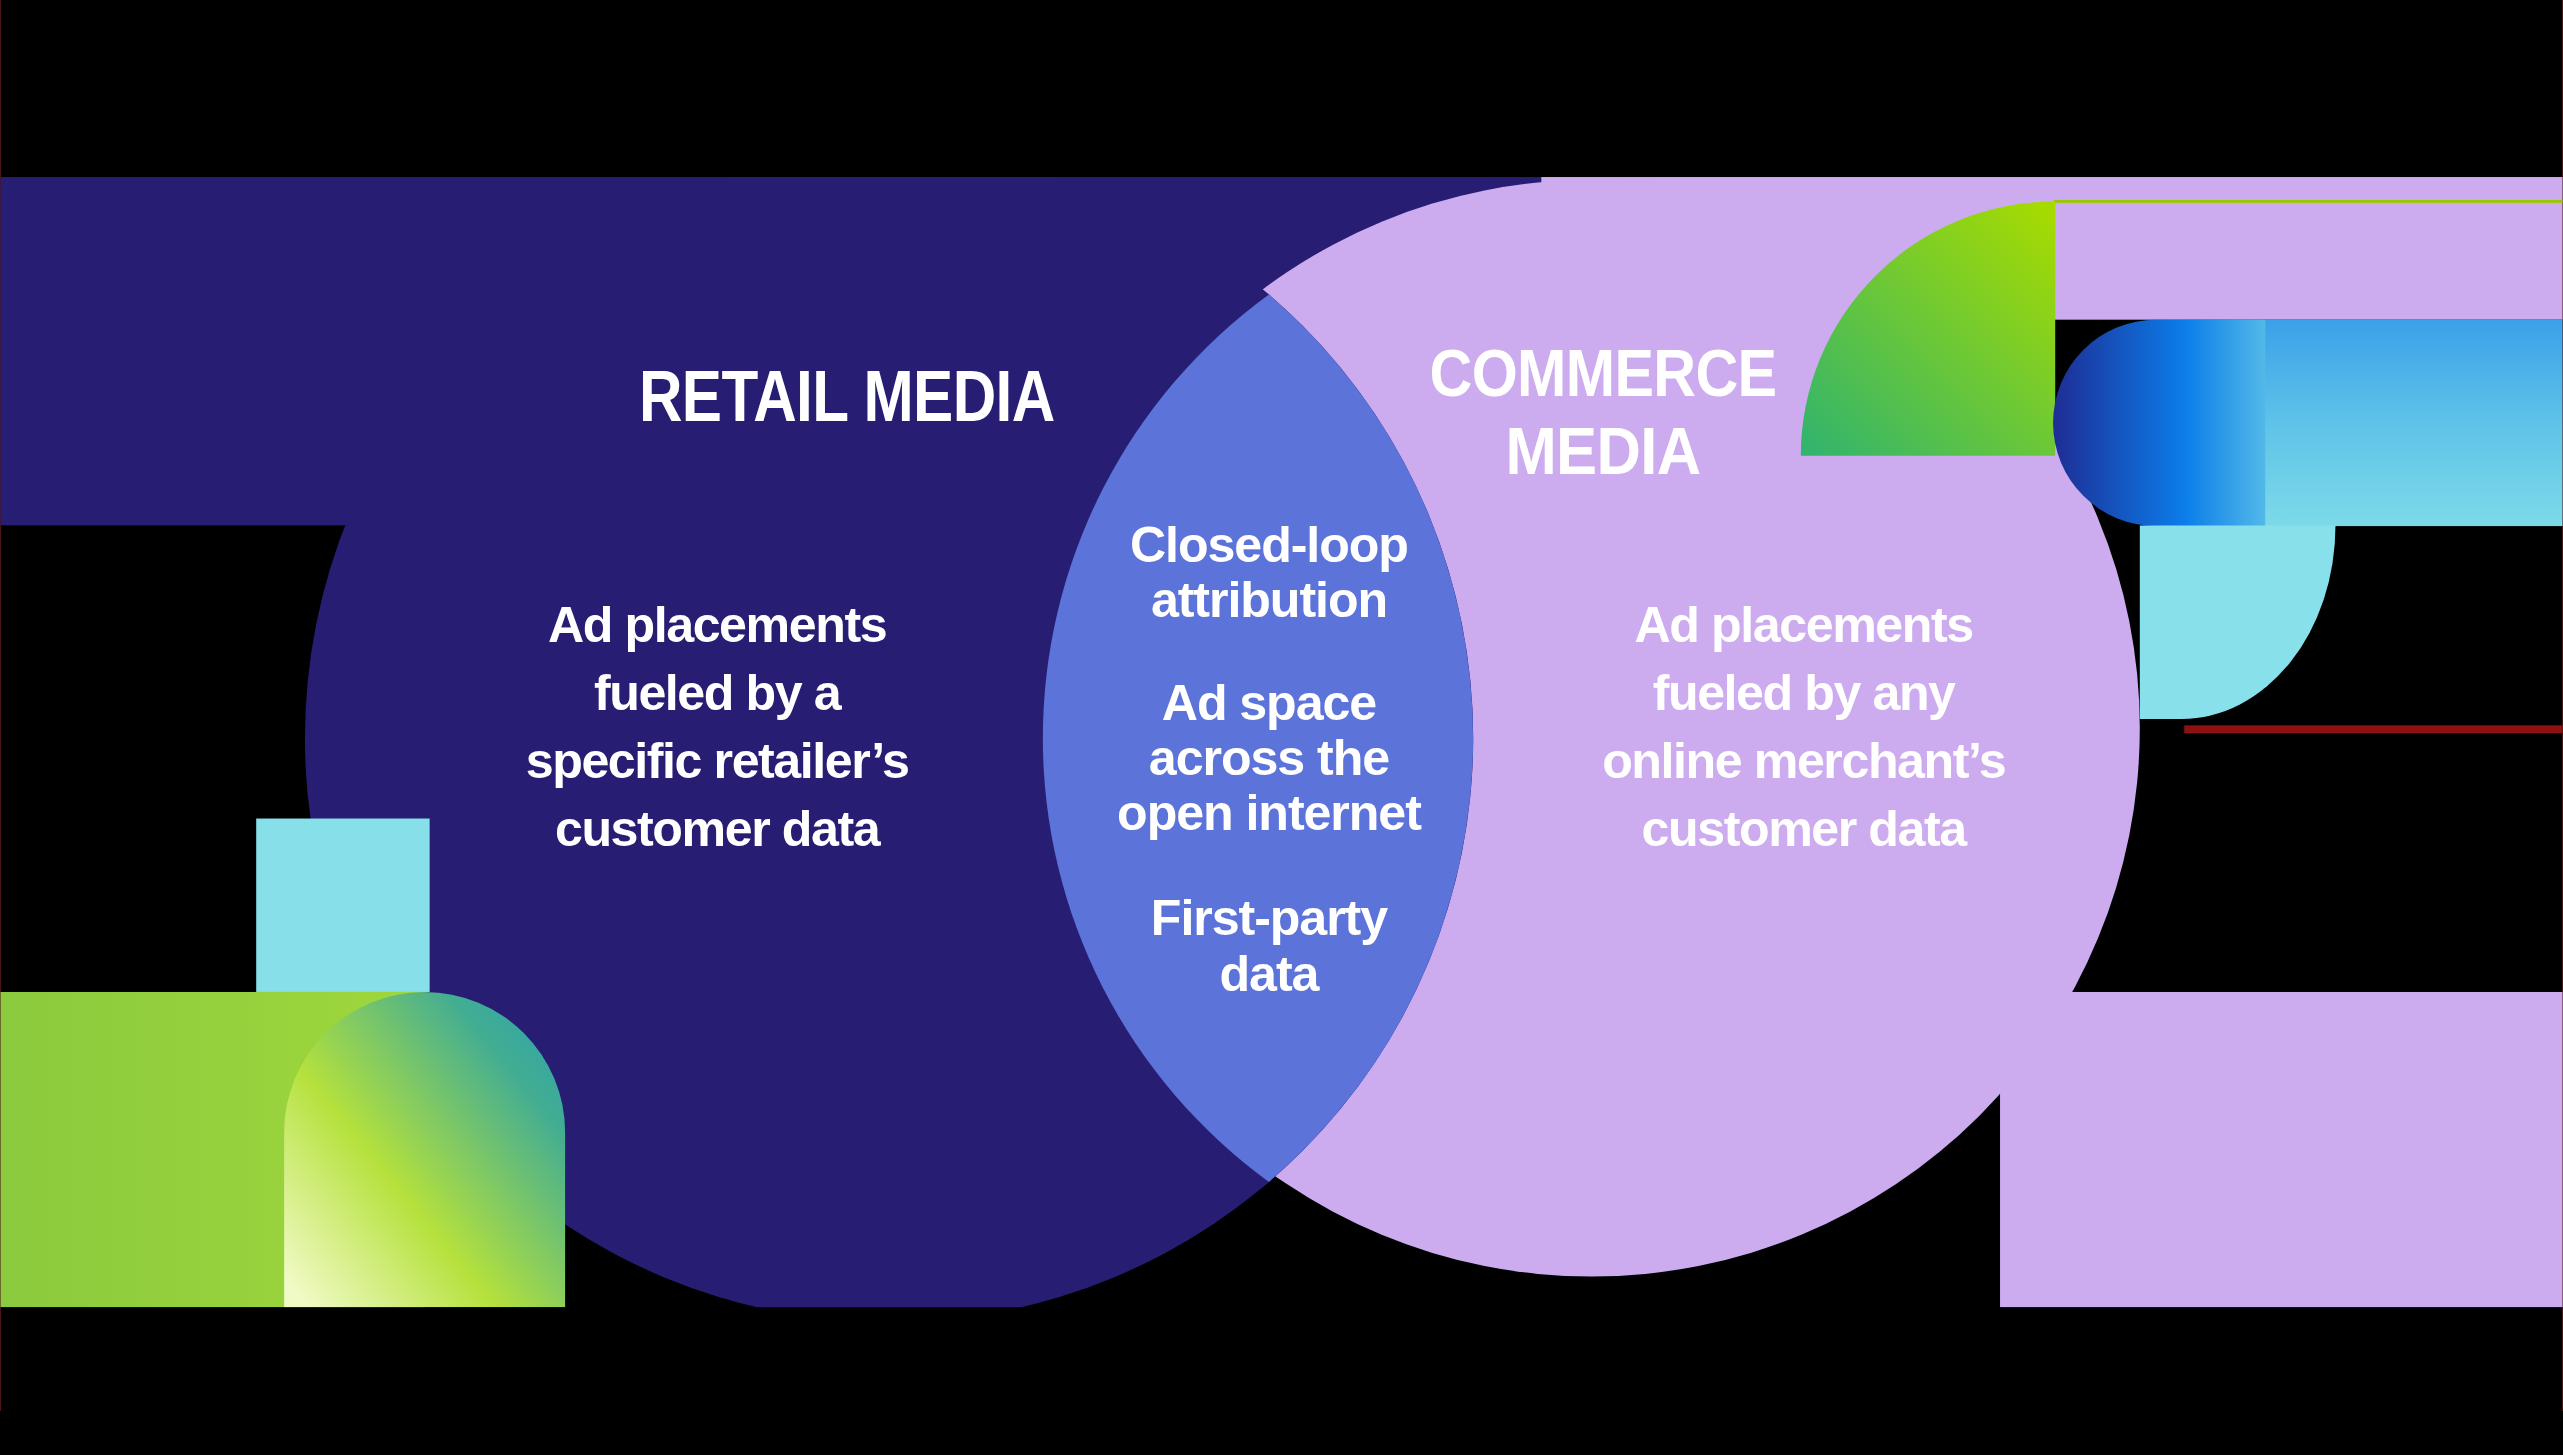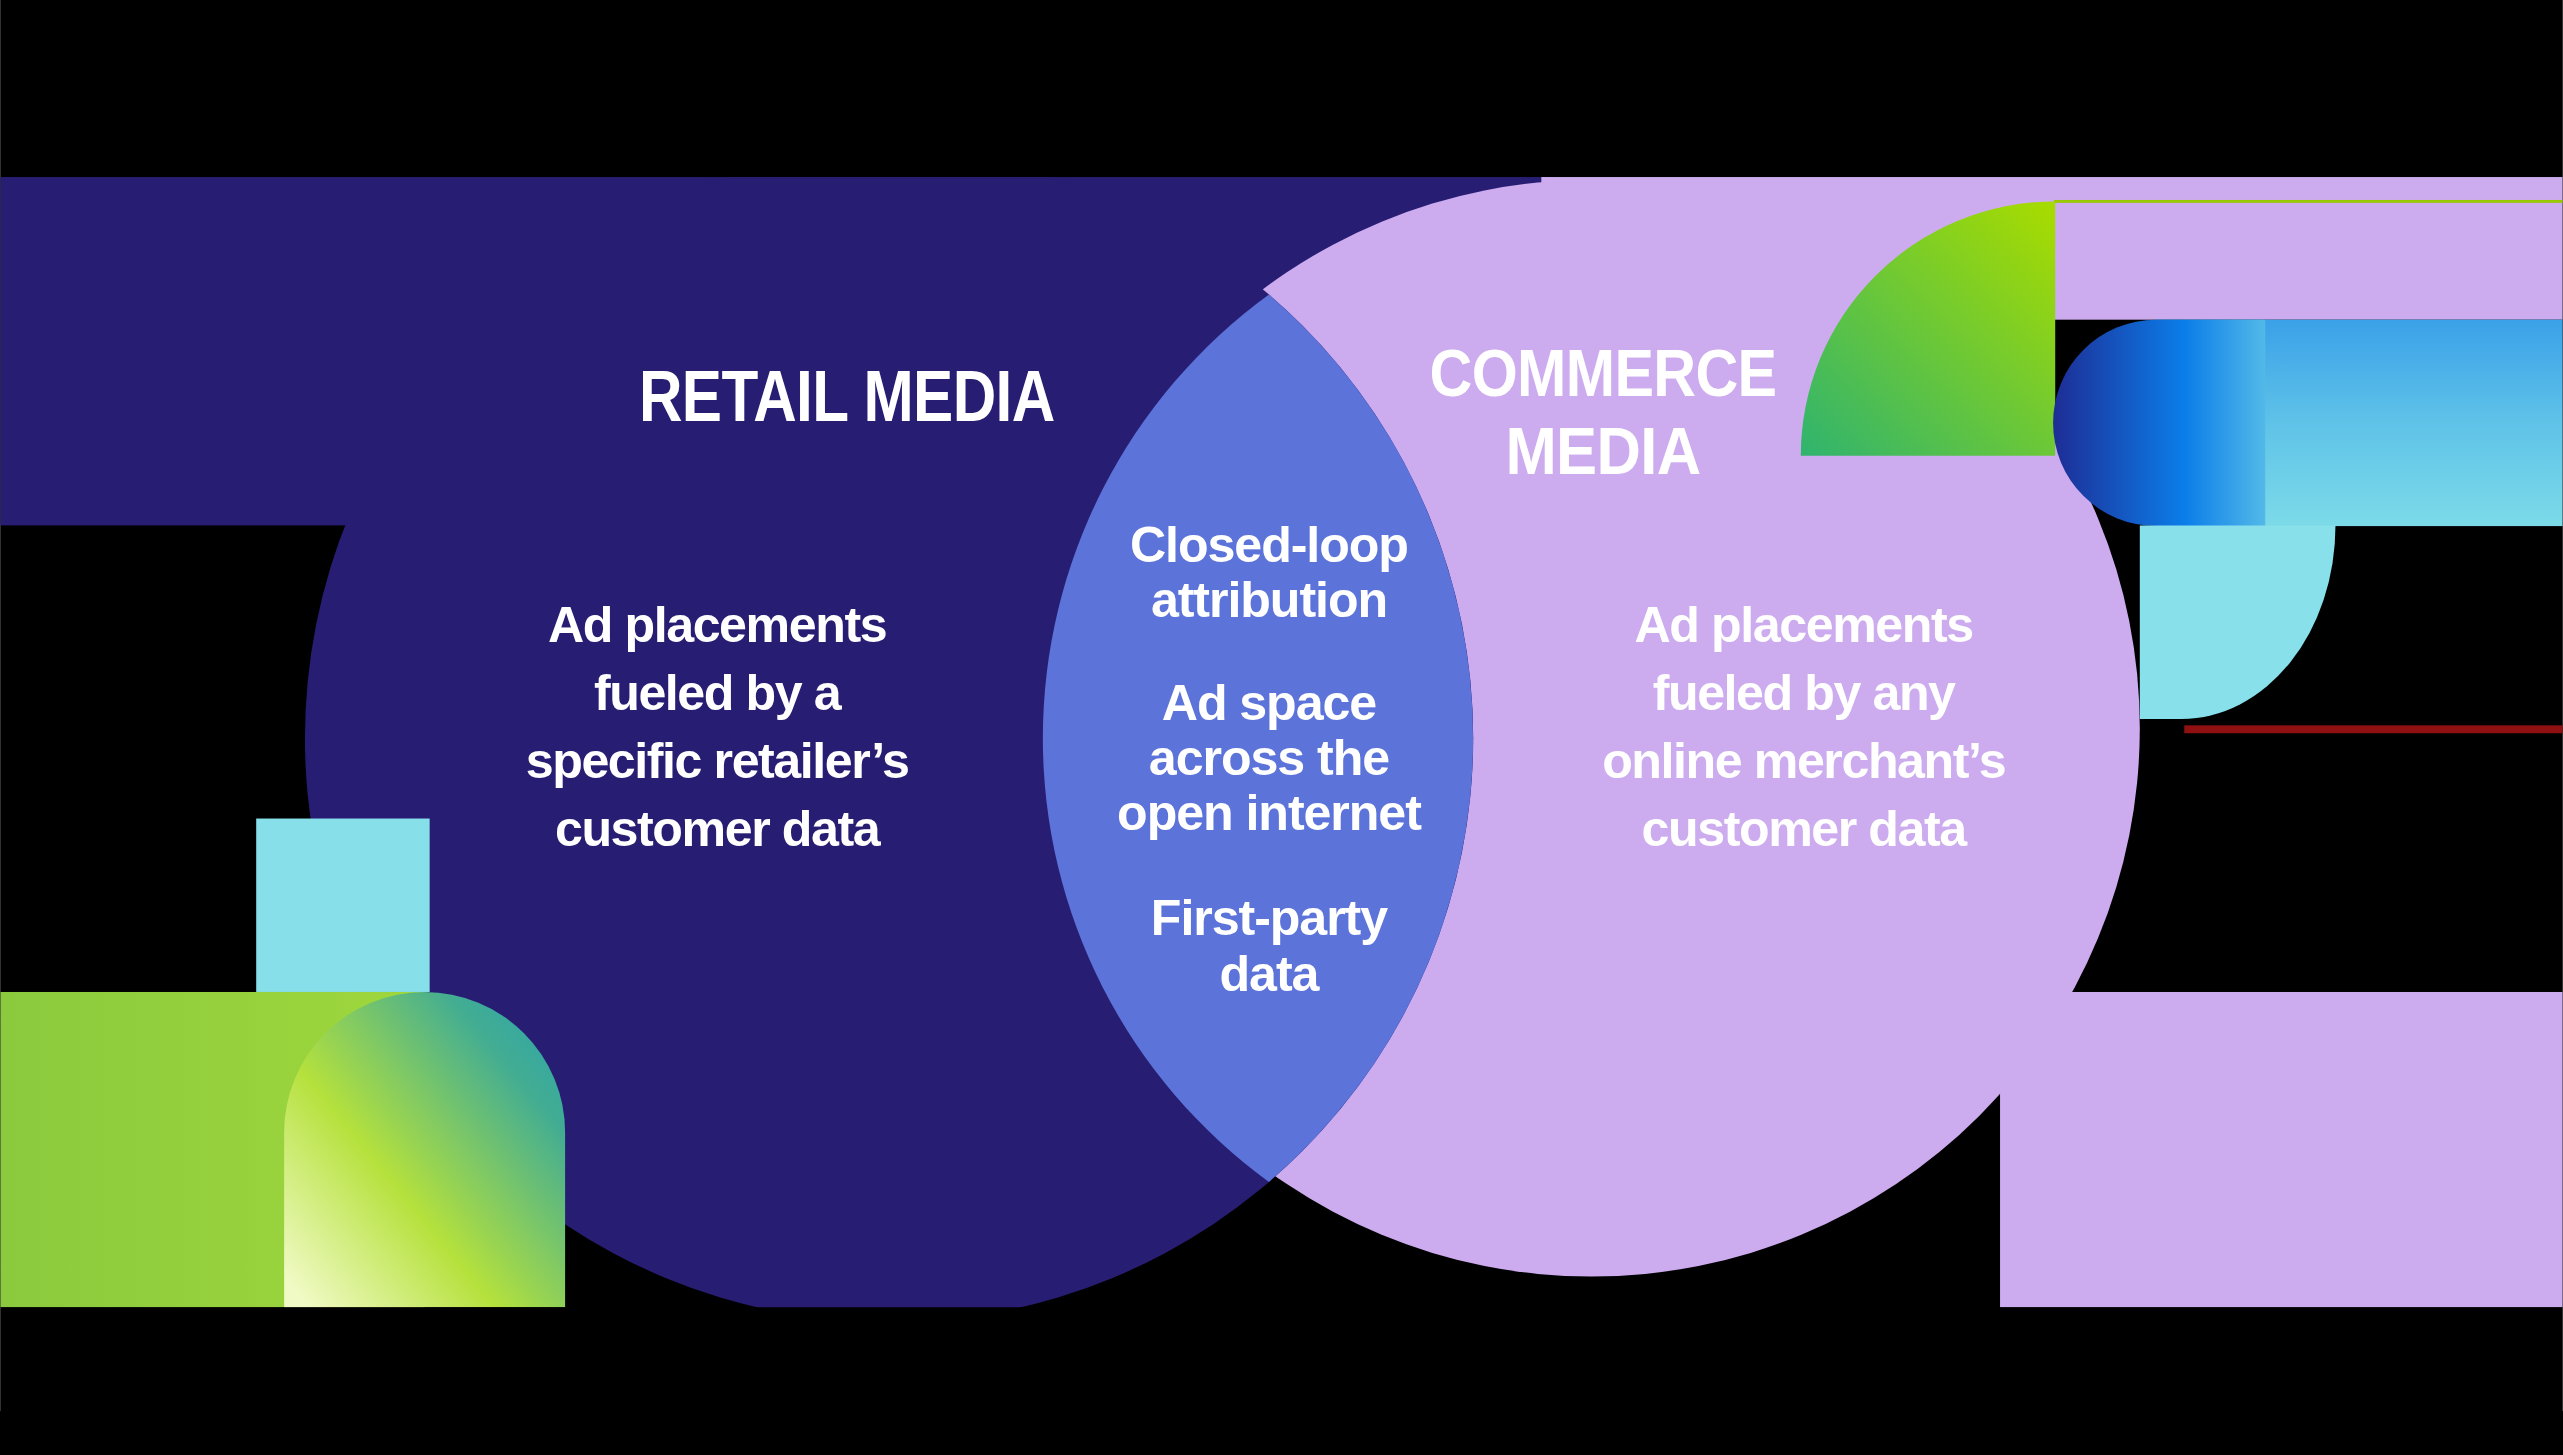--- a/index.html
+++ b/index.html
@@ -1,16 +1,16 @@
 <!DOCTYPE html>
 <html style="font-size:11.5px"><head>
 <meta charset="utf-8">
 <style>
   html,body{margin:0;padding:0;background:#000;}
-  .stage{width:2563px;height:1411px;position:relative;background:#a3a3a3;overflow:hidden;}
+  .stage{width:2563px;height:1411px;position:relative;background:#ef4444;overflow:hidden;}
   svg{display:block;}
   text{font-family:"Liberation Sans","DejaVu Sans",sans-serif;font-weight:bold;fill:#ffffff;}
   .title{font-size:100px;letter-spacing:-1px;}
   .title-sm{font-size:92px;letter-spacing:-1px;}
   .body-txt{font-size:70px;letter-spacing:-2px;}
   .lens-txt{font-size:70px;letter-spacing:-1.5px;}
 </style>
 </head>
 <body>
 

